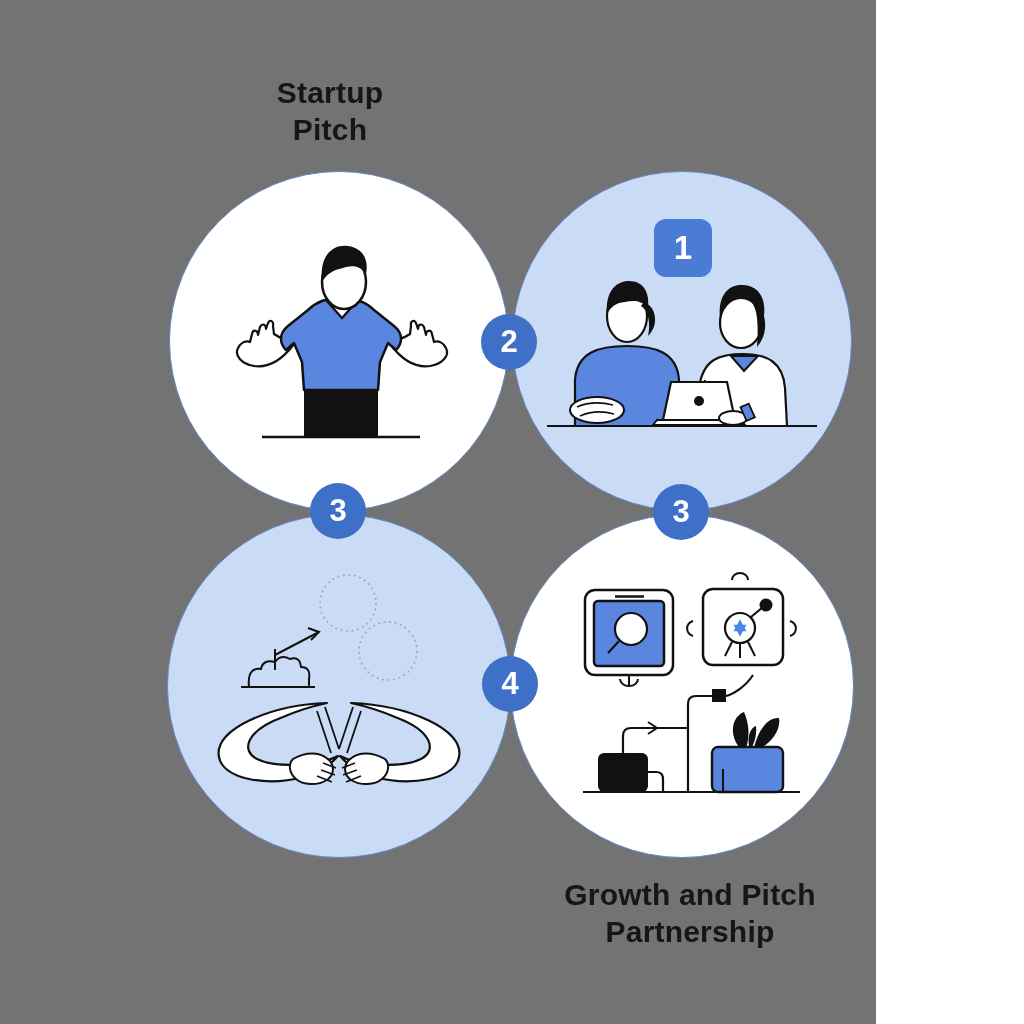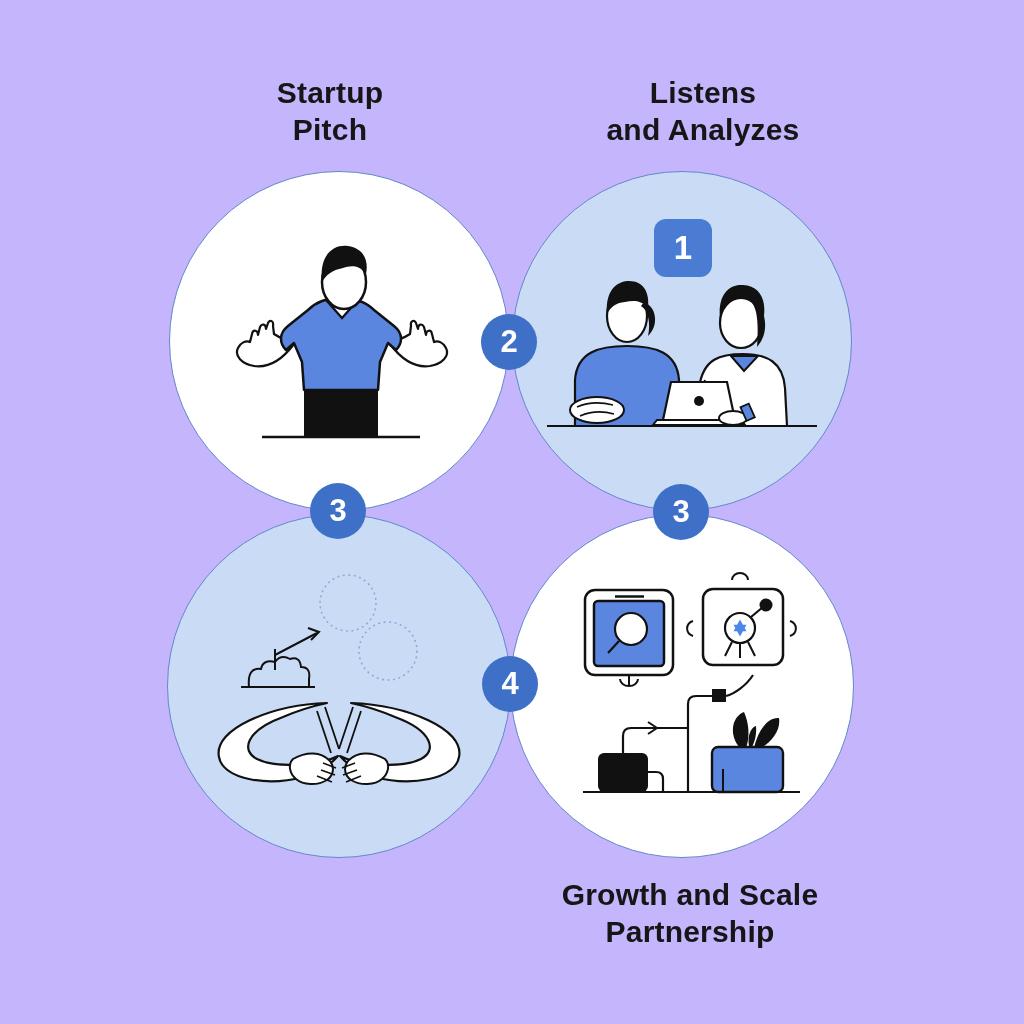--- a/index.html
+++ b/index.html
@@ -1,17 +1,17 @@
 <!DOCTYPE html>
 <html><head>
 <meta charset="utf-8">
 <style>
   html,body { margin:0; padding:0; background:#ffffff; }
   .canvas {
-    position:relative; width:1024px; height:1024px; background:#c4b5fd;
+    position:relative; width:876px; height:1024px; background:#737373;
     font-family:"Liberation Sans", sans-serif; overflow:hidden;
   }
   .step-title {
     position:absolute; width:420px; text-align:center;
     font-size:30px; line-height:37px; font-weight:bold; color:#161616;
     white-space:pre-line; letter-spacing:.2px;
   }
   .circle {
     position:absolute; border-radius:50%; box-sizing:border-box;
     border:1.6px solid #6488c9;
@@ -26,23 +26,21 @@
   .badge.square { width:58px; height:58px; border-radius:12px; background:#4a7cd4; font-size:33px; }
   .illus { position:absolute; z-index:20; }
 </style>
 </head>
 <body>
 
 <div class="canvas">
 
   <div class="step-title" style="left:120px; top:74px;">Startup
 Pitch</div>
-  <div class="step-title" style="left:493px; top:74px;">Listens
-and Analyzes</div>
-  <div class="step-title" style="left:480px; top:876px;">Growth and Scale
+  <div class="step-title" style="left:480px; top:876px;">Growth and Pitch
 Partnership</div>
 
   <div class="circle open" style="left:169px; top:171px; width:340px; height:340px;"></div>
   <div class="circle filled" style="left:512px; top:171px; width:340px; height:340px;"></div>
   <div class="circle filled" style="left:167px; top:514px; width:344px; height:344px;"></div>
   <div class="circle open" style="left:510px; top:514px; width:344px; height:344px;"></div>
 
   <svg class="illus" style="left:222px; top:238px;" width="240" height="212" viewBox="0 0 240 212">
     <line x1="40" y1="199" x2="198" y2="199" stroke="#111" stroke-width="2.5"></line>
     <rect x="82" y="150" width="74" height="49" fill="#111"></rect>

